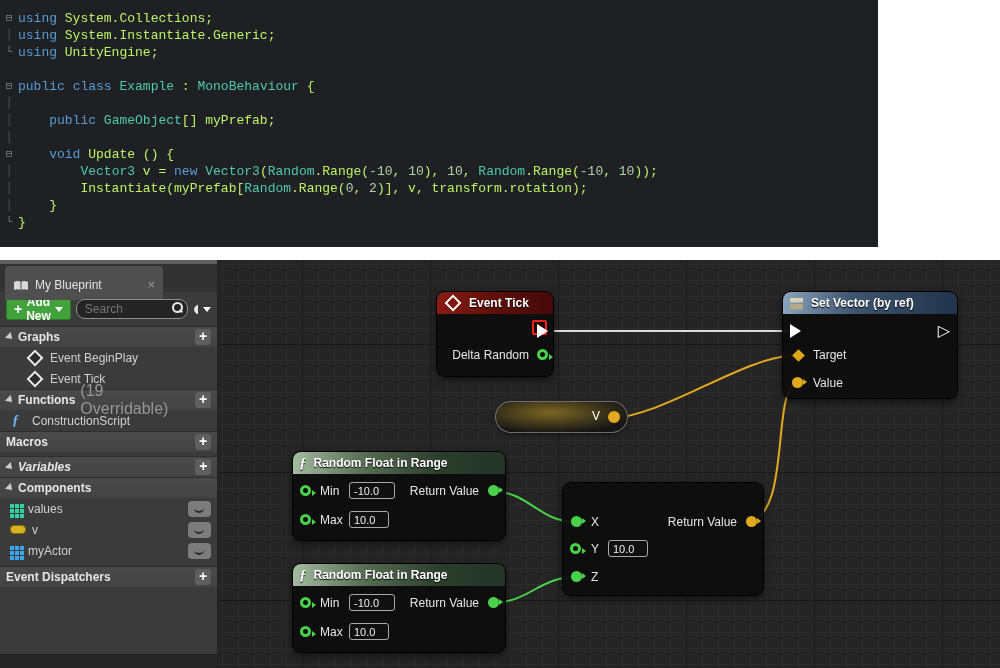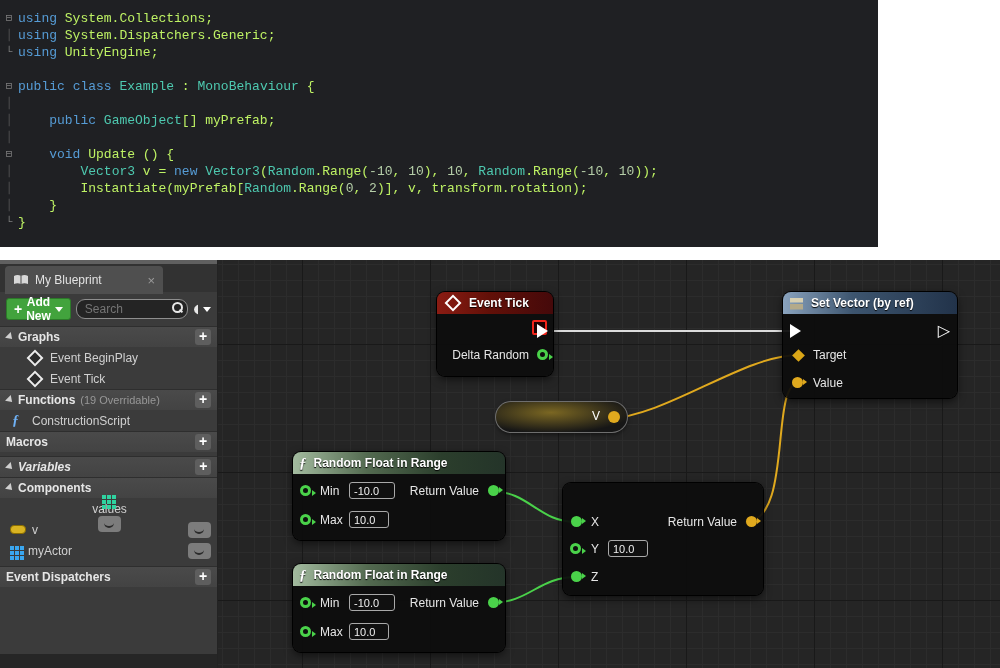--- a/index.html
+++ b/index.html
@@ -17,22 +17,22 @@
   .k{color:#569cd6;} .t{color:#4ec9b0;} .p{color:#bef264;} .n{color:#b5cea8;}
 
   
   .bp{position:absolute;left:0;top:260px;width:1000px;height:408px;background:#3b3b3b;}
 
   
   .sidebar{position:absolute;left:0;top:0;width:218px;height:408px;background:#3b3b3b;
     border-right:1px solid #232323;box-sizing:border-box;font-size:12px;color:#d6d6d6;}
   .topstrip{height:4px;background:#606060;}
   .tabrow{height:28px;background:#323232;position:relative;}
-  .tab{position:absolute;left:5px;top:2px;width:158px;height:28px;background:#4f4f4f;
-    border-radius:4px 4px 0 0;display:flex;align-items:center;padding:0 8px;box-sizing:border-box;
+  .tab{position:absolute;left:5px;top:2px;width:158px;height:34px;background:#4f4f4f;
+    border-radius:4px 4px 0 0;display:flex;align-items:flex-end;padding:8px 8px;box-sizing:border-box;
     color:#e2e2e2;}
   .tab .lbl{flex:1;margin-left:6px;}
   .tab-close{color:#9a9a9a;font-size:13px;}
   .toolbar{height:34px;display:flex;align-items:center;padding:0 6px;gap:5px;background:#3b3b3b;}
   .add-new{height:22px;background:#42a33d;border:1px solid #2c7a29;border-radius:3px;
     color:#fff;font-weight:bold;font-size:12px;display:flex;align-items:center;gap:4px;
     padding:0 7px;font-family:"Liberation Sans",sans-serif;}
   .add-new .plus{font-size:14px;font-weight:bold;}
   .caret{width:0;height:0;border-left:4px solid transparent;border-right:4px solid transparent;
     border-top:5px solid #ffffff;display:inline-block;}
@@ -40,21 +40,21 @@
   .searchbox input{width:82px;height:18px;background:#242424;border:1px solid #8e8e8e;
     border-radius:9px;color:#b5b5b5;font-size:12px;padding:0 20px 0 8px;outline:none;}
   .mag{position:absolute;right:5px;top:3px;width:12px;height:12px;}
   .mag::before{content:"";position:absolute;left:1px;top:0;width:7px;height:7px;border:2px solid #e8e8e8;border-radius:50%;}
   .mag::after{content:"";position:absolute;left:8px;top:8px;width:4px;height:2px;background:#e8e8e8;transform:rotate(45deg);}
 
   .sb-row{display:flex;align-items:center;padding:0 6px;position:relative;box-sizing:border-box;}
   .sb-header{height:21px;background:linear-gradient(#4a4a4a,#434343);border-top:1px solid #2e2e2e;
     font-weight:bold;color:#e6e6e6;}
   .sb-item{height:21px;color:#d0d0d0;}
-  .sb-suffix{color:#979797;font-weight:normal;margin-left:5px;font-size:11px;}
+  .sb-suffix{color:#979797;font-weight:normal;margin-left:5px;font-size:16px;}
   .sb-spacer{flex:1;}
   .plus-btn{width:16px;height:16px;background:#5e5e5e;border-radius:3px;color:#fff;
     font-weight:bold;font-size:14px;line-height:15px;text-align:center;flex:none;}
   .eye-toggle{width:23px;height:16px;background:#7c7c7c;border-radius:4px;position:relative;flex:none;}
   .eye-toggle::after{content:"";position:absolute;left:6px;top:5px;width:10px;height:5px;
     border-bottom:2px solid #2a2a2a;border-radius:0 0 9px 9px;}
   .tri{width:0;height:0;border-left:4px solid transparent;border-right:4px solid transparent;
     border-top:6px solid #cfcfcf;transform:rotate(-45deg);margin-right:4px;flex:none;}
   .ic{display:inline-block;position:relative;margin-right:6px;flex:none;}
   .ic-eventgraph{width:13px;height:13px;}
@@ -117,21 +117,21 @@
     box-shadow:0 0 0 1px #6e6e6e,0 2px 5px rgba(0,0,0,.6);color:#fff;font-size:12px;}
   .vpill .vl{position:absolute;right:27px;top:7px;}
   .vpill .vp{position:absolute;right:7px;top:9px;width:12px;height:12px;border-radius:50%;background:#e0a91e;}
 </style>
 </head>
 <body>
 
 <div class="code-panel">
   <div id="code-lines">
       <div class="cl"><span class="fold f-box">⊟</span><span><span class="k">using</span><span class="p"> System.Collections;</span></span></div>
-      <div class="cl"><span class="fold f-bar">│</span><span><span class="k">using</span><span class="p"> System.Dispatchers.Generic;</span></span></div>
+      <div class="cl"><span class="fold f-bar">│</span><span><span class="k">using</span><span class="p"> System.Instantiate.Generic;</span></span></div>
       <div class="cl"><span class="fold f-end">└</span><span><span class="k">using</span><span class="p"> UnityEngine;</span></span></div>
       <div class="cl"><span class="fold f-none"></span><span></span></div>
       <div class="cl"><span class="fold f-box">⊟</span><span><span class="k">public</span><span class="p"> </span><span class="k">class</span><span class="p"> </span><span class="t">Example</span><span class="p"> : </span><span class="t">MonoBehaviour</span><span class="p"> {</span></span></div>
       <div class="cl"><span class="fold f-bar">│</span><span></span></div>
       <div class="cl"><span class="fold f-bar">│</span><span><span class="p">    </span><span class="k">public</span><span class="p"> </span><span class="t">GameObject</span><span class="p">[] myPrefab;</span></span></div>
       <div class="cl"><span class="fold f-bar">│</span><span></span></div>
       <div class="cl"><span class="fold f-box">⊟</span><span><span class="p">    </span><span class="k">void</span><span class="p"> Update () {</span></span></div>
       <div class="cl"><span class="fold f-bar">│</span><span><span class="p">        </span><span class="t">Vector3</span><span class="p"> v = </span><span class="k">new</span><span class="p"> </span><span class="t">Vector3</span><span class="p">(</span><span class="t">Random</span><span class="p">.Range(</span><span class="n">-10</span><span class="p">, </span><span class="n">10</span><span class="p">), </span><span class="n">10</span><span class="p">, </span><span class="t">Random</span><span class="p">.Range(</span><span class="n">-10</span><span class="p">, </span><span class="n">10</span><span class="p">));</span></span></div>
       <div class="cl"><span class="fold f-bar">│</span><span><span class="p">        Instantiate(myPrefab[</span><span class="t">Random</span><span class="p">.Range(</span><span class="n">0</span><span class="p">, </span><span class="n">2</span><span class="p">)], v, transform.rotation);</span></span></div>
       <div class="cl"><span class="fold f-bar">│</span><span><span class="p">    }</span></span></div>
@@ -207,21 +207,21 @@
           <span class="tri"></span>
           <span>Variables</span>
           <span class="sb-spacer"></span>
           <span class="plus-btn">+</span>
         </div>
         <div class="sb-row sb-header">
           <span class="tri"></span>
           <span>Components</span>
           <span class="sb-spacer"></span>
         </div>
-        <div class="sb-row sb-item" style="padding-left: 8px; flex-direction: column;">
+        <div class="sb-row sb-item" style="padding-left: 8px;">
           <span class="ic ic-grid green"></span>
           <span>values</span>
           <span class="sb-spacer"></span>
           <span class="eye-toggle"></span>
         </div>
         <div class="sb-row sb-item" style="padding-left: 10px;">
           <span class="ic ic-pill"></span>
           <span>v</span>
           <span class="sb-spacer"></span>
           <span class="eye-toggle"></span>

